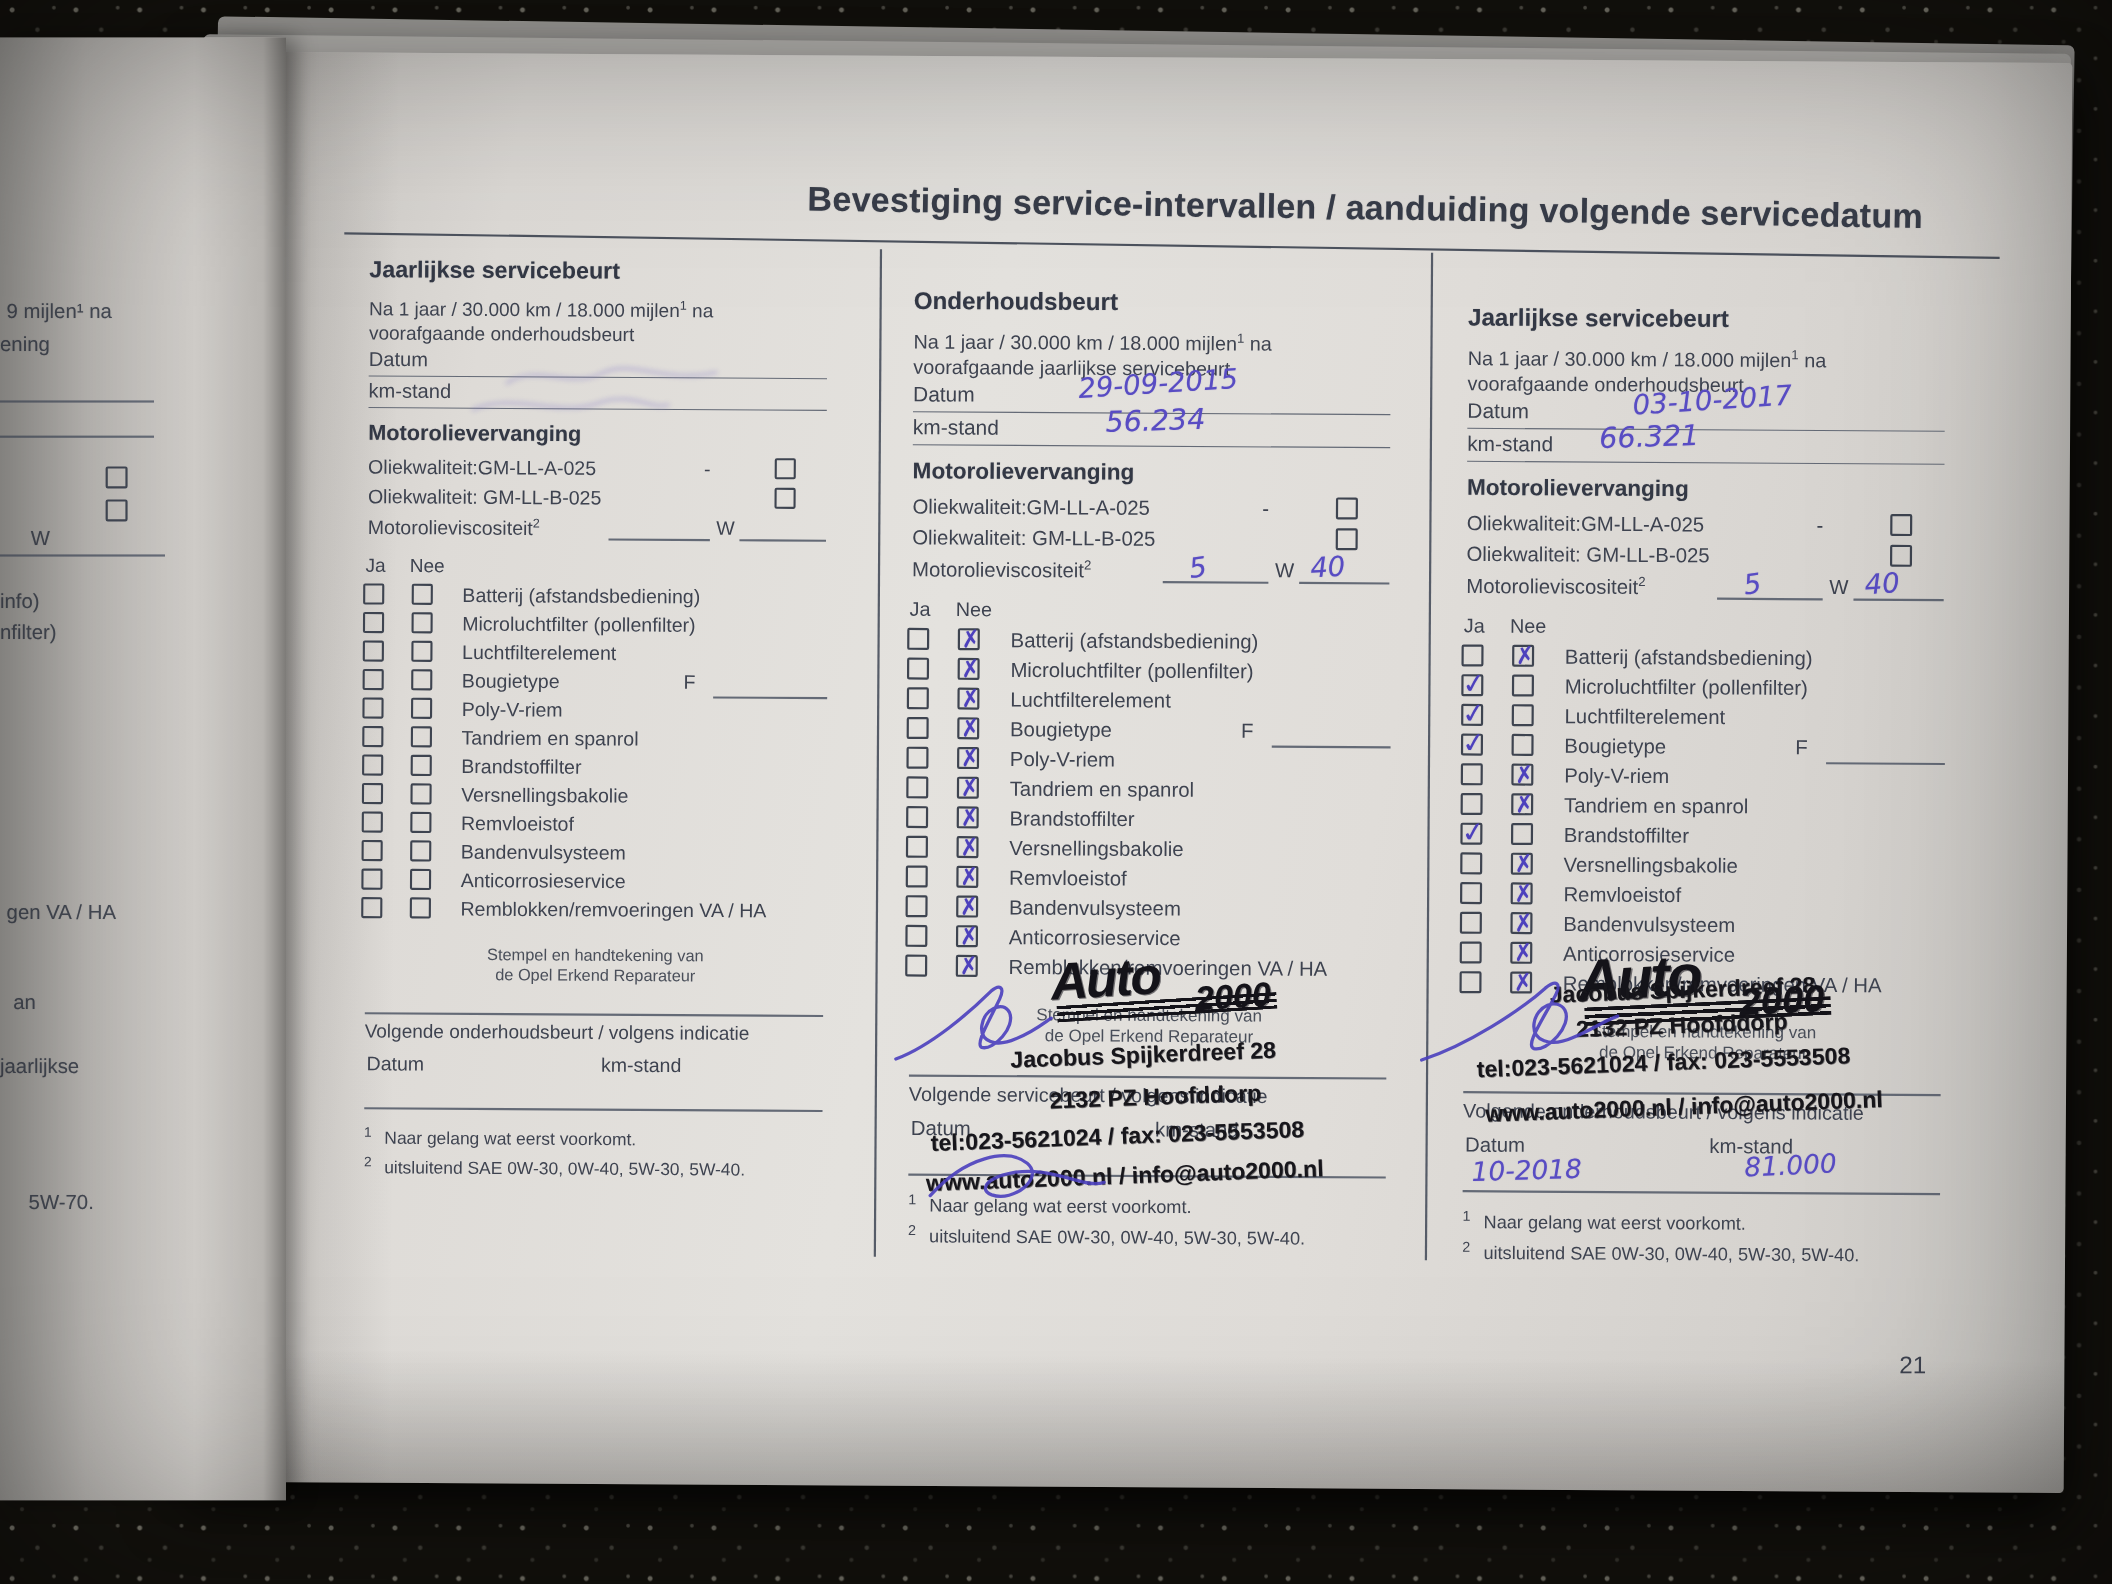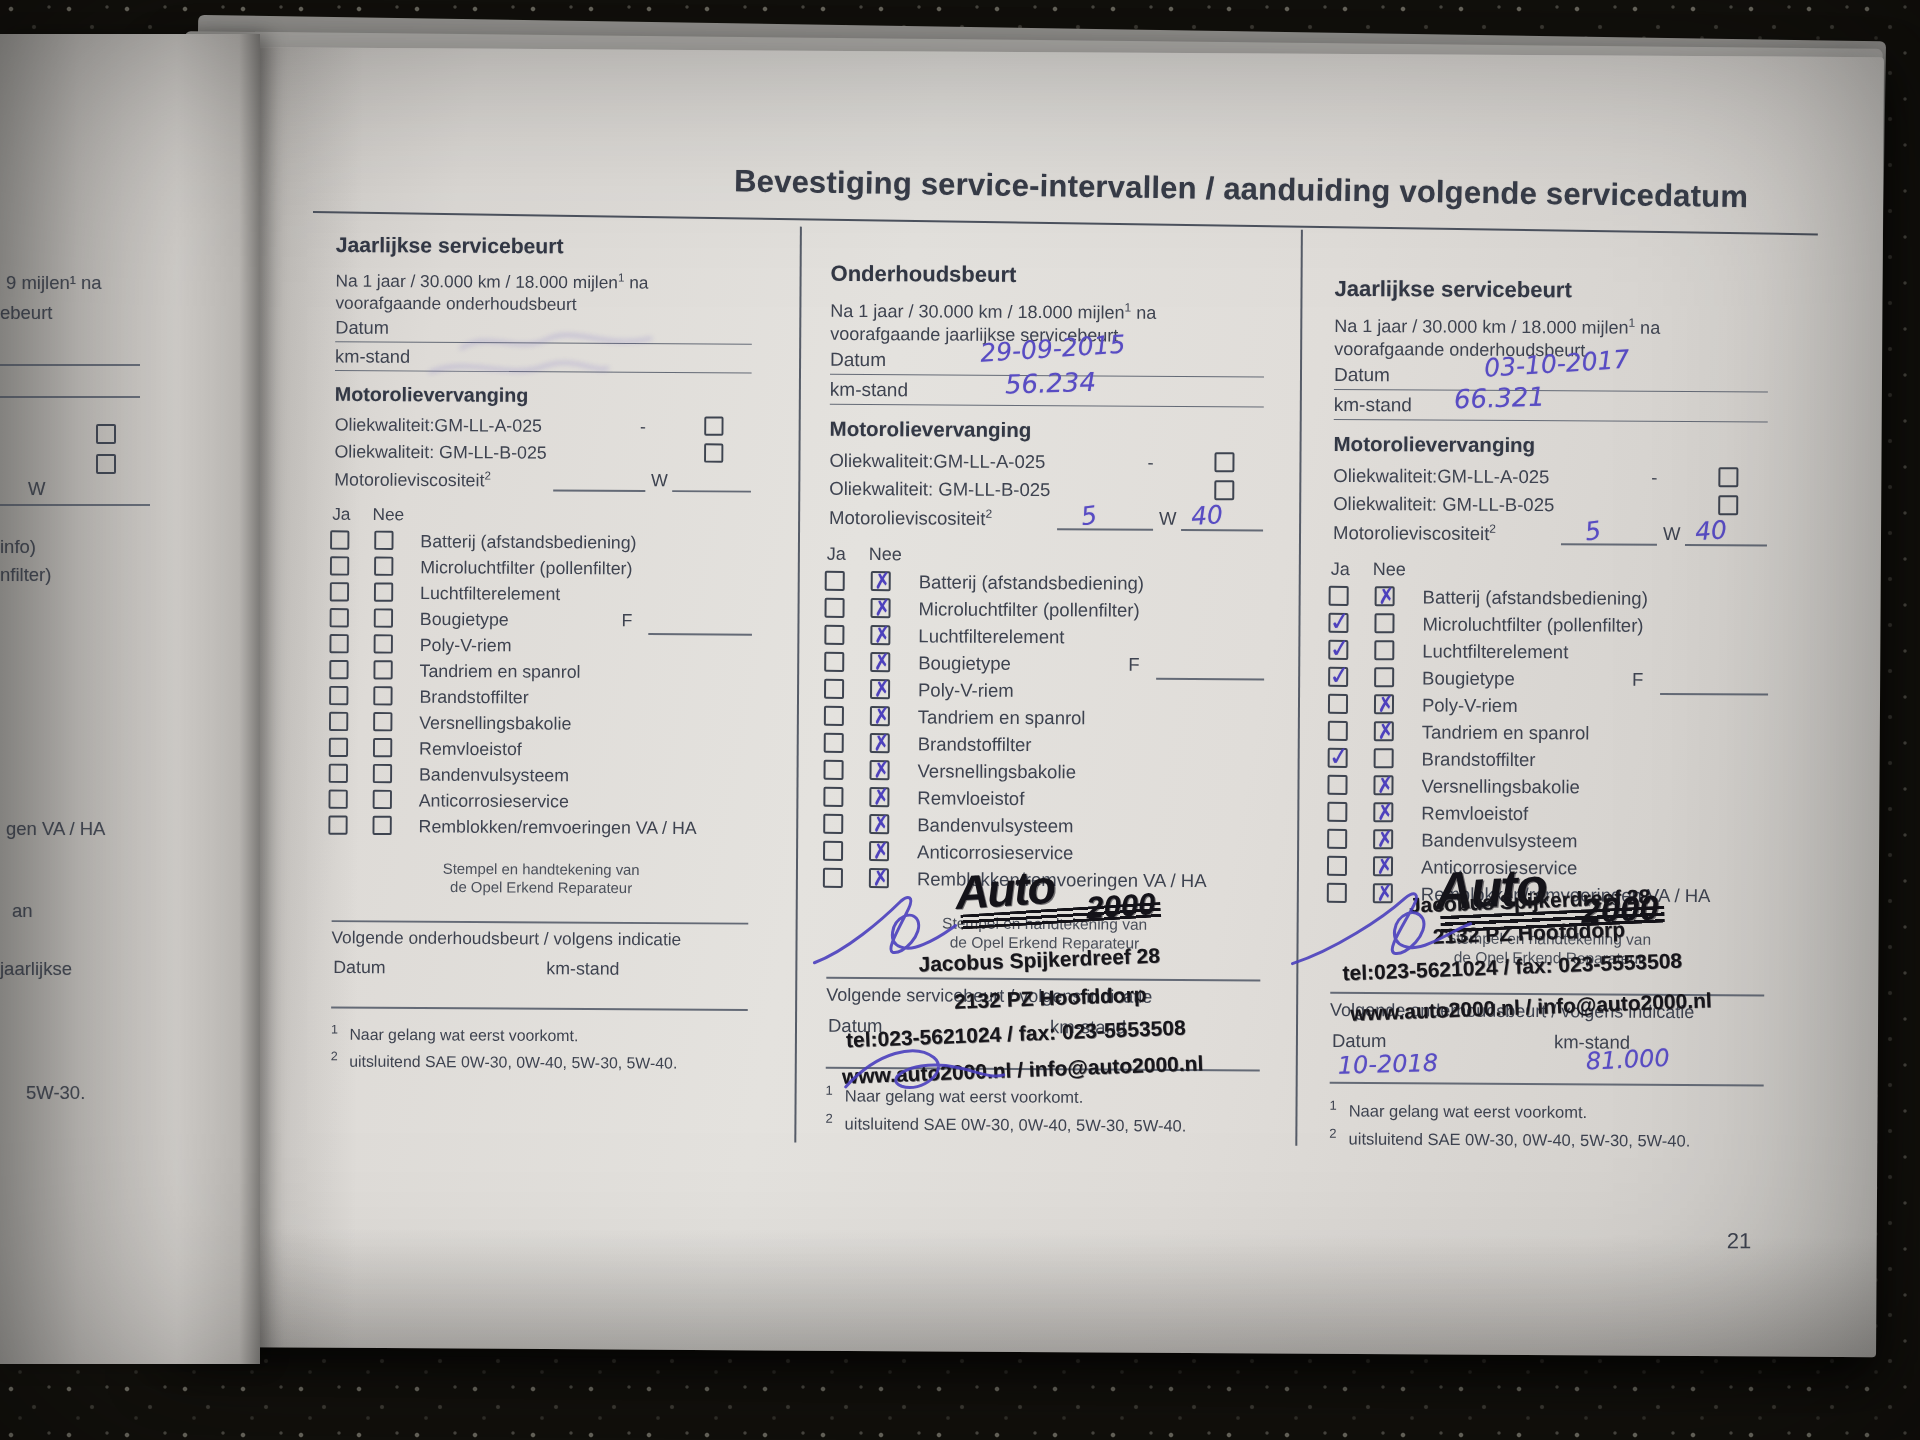--- a/index.html
+++ b/index.html
@@ -463,28 +463,28 @@
     <svg class="sig" style="left:-44px;top:606px" width="190" height="95" viewBox="0 0 190 95">
       <path d="M6 82 C 48 68, 96 36, 118 16 C 128 8, 133 11, 127 23 C 115 46, 100 68, 108 71 C 120 74, 143 50, 136 36 C 129 24, 110 32, 108 48 C 106 64, 123 70, 143 61 C 162 53, 172 45, 184 41"></path>
     </svg>
   </section>
 
   <div class="pageno">21</div>
 </div>
 
 <div class="left-page">
   <span class="lp-frag" style="left:6px;top:238px">9 mijlen¹ na</span>
-  <span class="lp-frag" style="left:0px;top:268px">ebeurt</span>
+  <span class="lp-frag" style="left:0px;top:268px">ening</span>
   <div class="lp-line" style="left:0;top:330px;width:140px"></div>
   <div class="lp-line" style="left:0;top:362px;width:140px"></div>
   <div class="lp-cbx" style="left:96px;top:390px"></div>
   <div class="lp-cbx" style="left:96px;top:420px"></div>
   <span class="lp-frag" style="left:28px;top:444px">W</span>
   <div class="lp-line" style="left:0;top:470px;width:150px"></div>
   <span class="lp-frag" style="left:0px;top:502px">info)</span>
   <span class="lp-frag" style="left:0px;top:530px">nfilter)</span>
   <span class="lp-frag" style="left:6px;top:784px">gen VA / HA</span>
   <span class="lp-frag" style="left:12px;top: 866px">an</span>
   <span class="lp-frag" style="left:0px;top:924px">jaarlijkse</span>
-  <span class="lp-frag" style="left:26px;top:1048px">5W-30.</span>
+  <span class="lp-frag" style="left:26px;top:1048px">5W-70.</span>
 </div>
 
 <div class="vignette"></div>
 
 </body></html>

